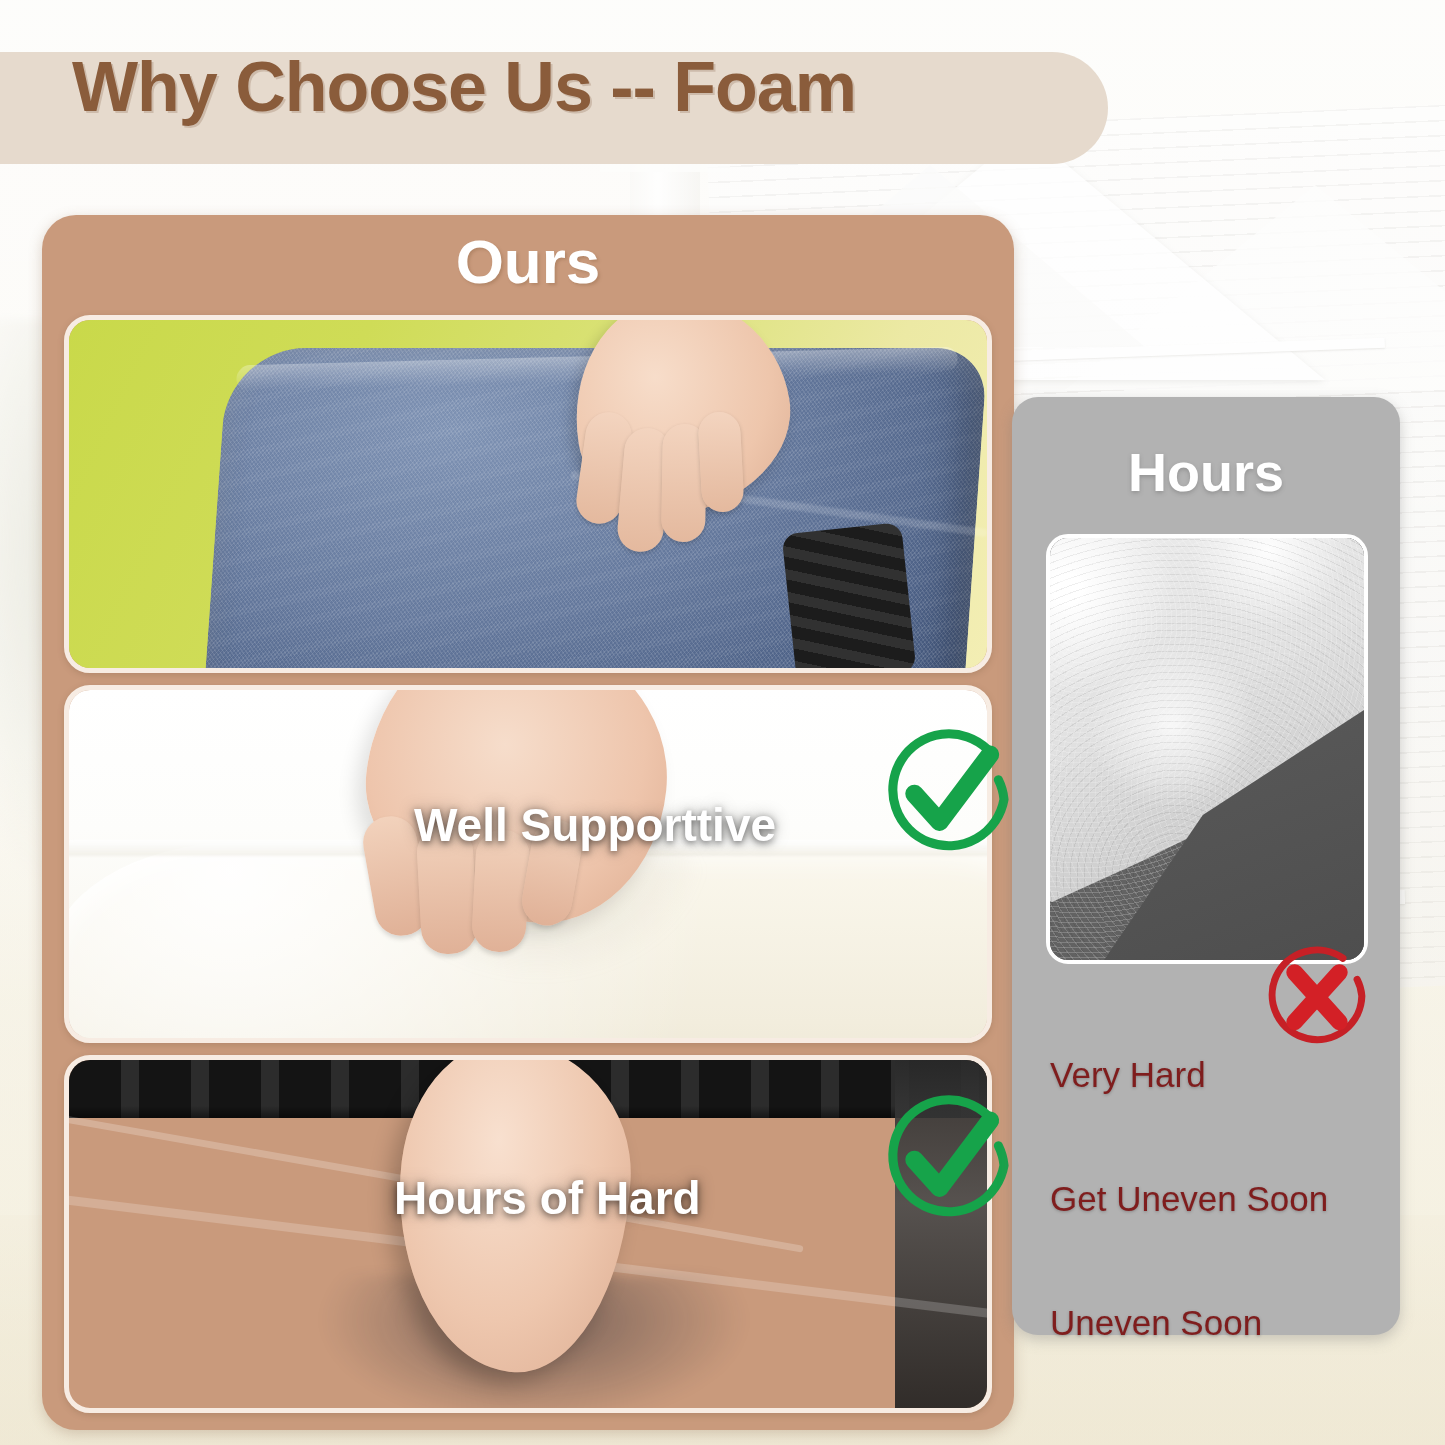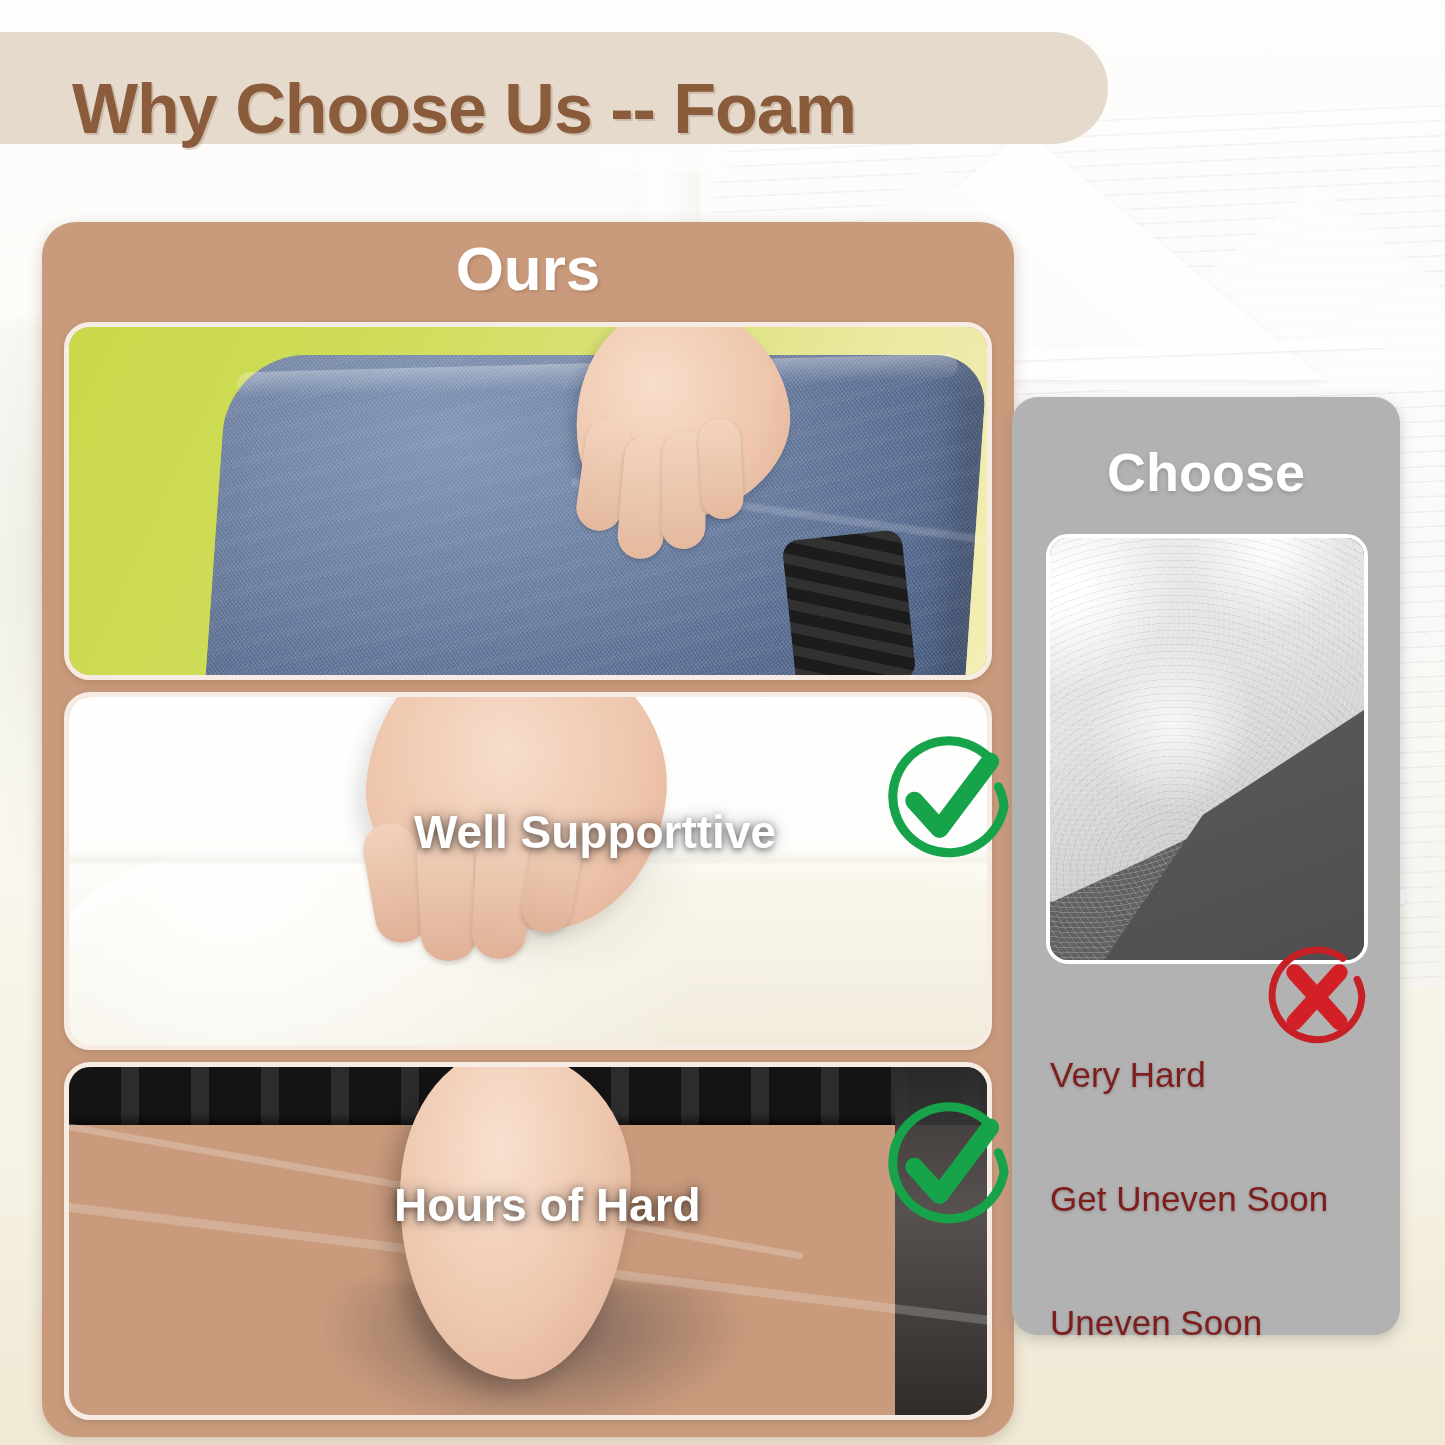--- a/index.html
+++ b/index.html
@@ -34,35 +34,35 @@
   .porch-post{position:absolute;left:630px;top:150px;width:70px;height:140px;
     background:linear-gradient(90deg,#f4f3ef,#ffffff 40%,#eceae4);opacity:.75;}
   .porch-rail{position:absolute;left:600px;top:150px;width:130px;height:22px;background:#fbfbf9;opacity:.8;}
   .left-tree{position:absolute;left:-30px;top:320px;width:230px;height:560px;
     background:radial-gradient(ellipse at 45% 40%,rgba(196,198,176,.55),rgba(226,226,210,.25) 60%,rgba(255,255,255,0) 75%);
     filter:blur(4px);}
   .bg-wash{position:absolute;inset:0;background:linear-gradient(180deg,rgba(255,255,255,.55),rgba(255,255,255,.30) 45%,rgba(250,246,232,.45));}
 
   
   .title-banner{
-    position:absolute;left:0;top:32px;width:1108px;height:112px;
+    position:absolute;left:0;top:52px;width:1108px;height:112px;
     background:#e6dacd;border-radius:0 56px 56px 0;
-    display:flex;align-items:flex-end;
+    display:flex;align-items:flex-start;
   }
   .title-text{
     margin-left:72px;color:#8a5c3b;font-size:70px;font-weight:bold;
     letter-spacing:-1px;line-height:1;
     font-family:"Liberation Sans", sans-serif;
     text-shadow:2px 2px 0 rgba(120,78,50,.22);
     white-space:nowrap;
   }
 
   
   .ours-panel{
-    position:absolute;left:42px;top:222px;width:972px;height:1215px;
+    position:absolute;left:42px;top:215px;width:972px;height:1215px;
     background:#c99a7c;border-radius:34px;
     box-shadow:0 4px 14px rgba(140,105,80,.30);
     padding:0;box-sizing:border-box;
   }
   .ours-title{
     position:absolute;left:0;top:16px;width:100%;text-align:center;
     color:#ffffff;font-size:62px;font-weight:bold;line-height:1;
     text-shadow:2px 2px 3px rgba(140,100,70,.35);
   }
   .photo-card{
@@ -298,21 +298,21 @@
     <div class="check chk2">
       <svg viewBox="0 0 100 100" width="140" height="140">
         <path d="M78 20 A40 40 0 1 0 90 56 A40 40 0 0 0 86 42" fill="none" stroke="#16a34a" stroke-width="6.5" stroke-linecap="round"></path>
         <path d="M26 52 L44 72 L80 24" fill="none" stroke="#16a34a" stroke-width="13" stroke-linecap="round" stroke-linejoin="round"></path>
       </svg>
     </div>
 
   </div>
 
   <div class="others-panel">
-    <div class="others-title">Choose</div>
+    <div class="others-title">Hours</div>
 
     <div class="others-photo">
       <div class="ofoam">
         <div class="slab"></div>
         <div class="grain"></div>
         <div class="dark"></div>
       </div>
     </div>
 
     <div class="xbadge">

